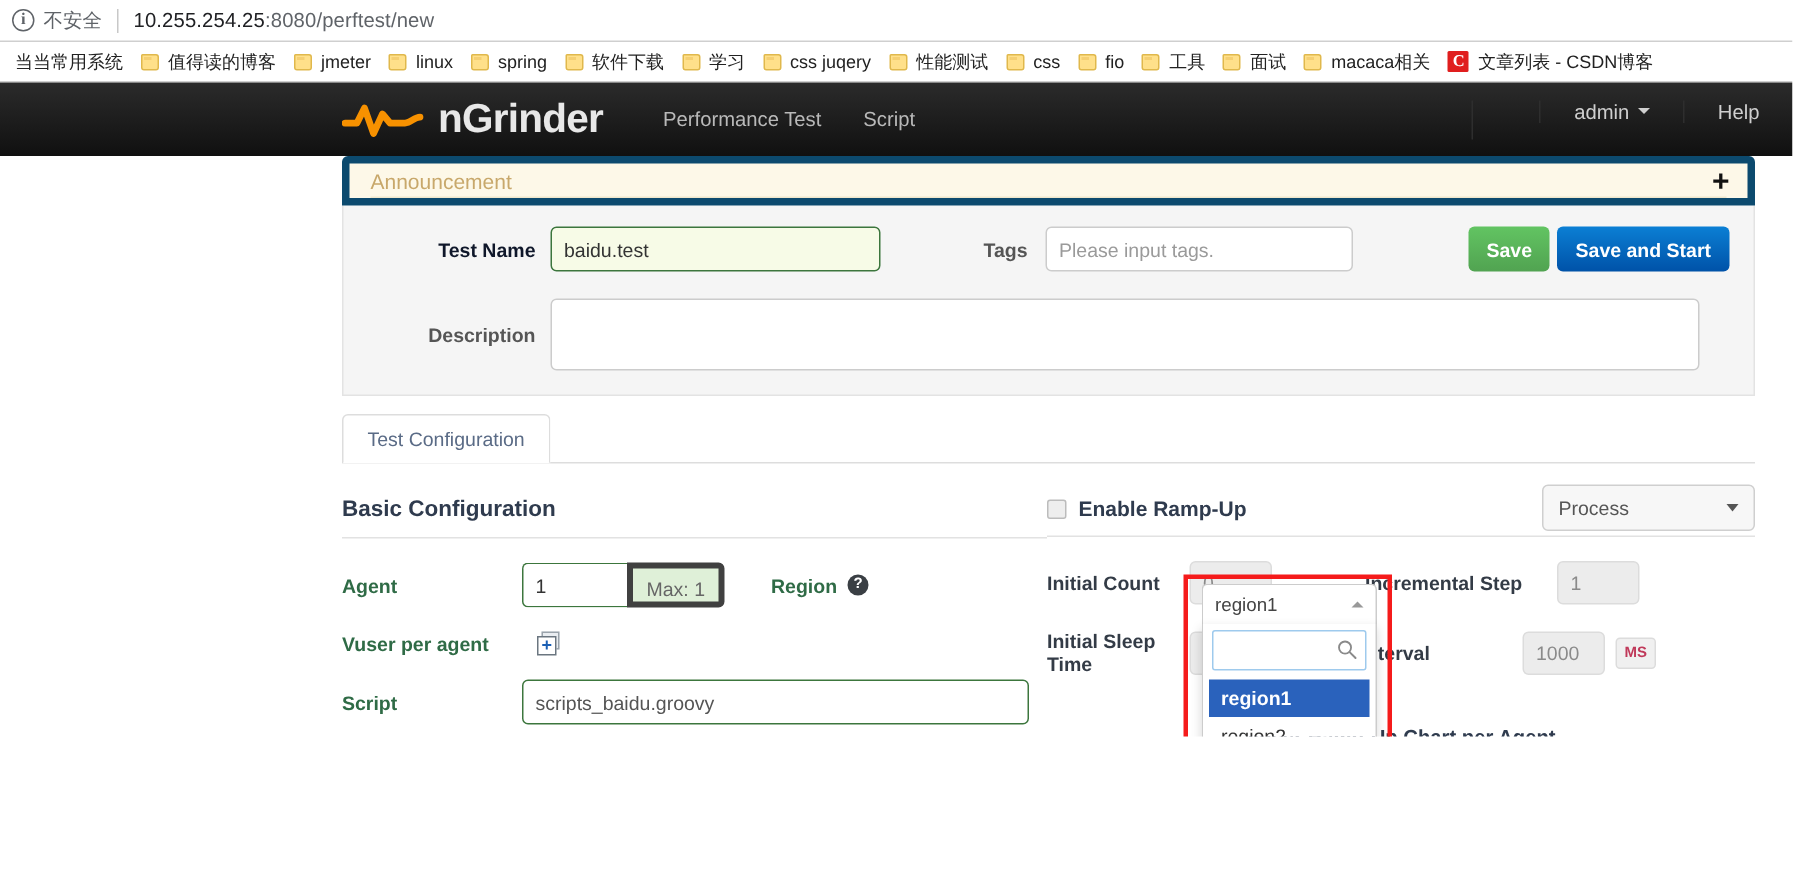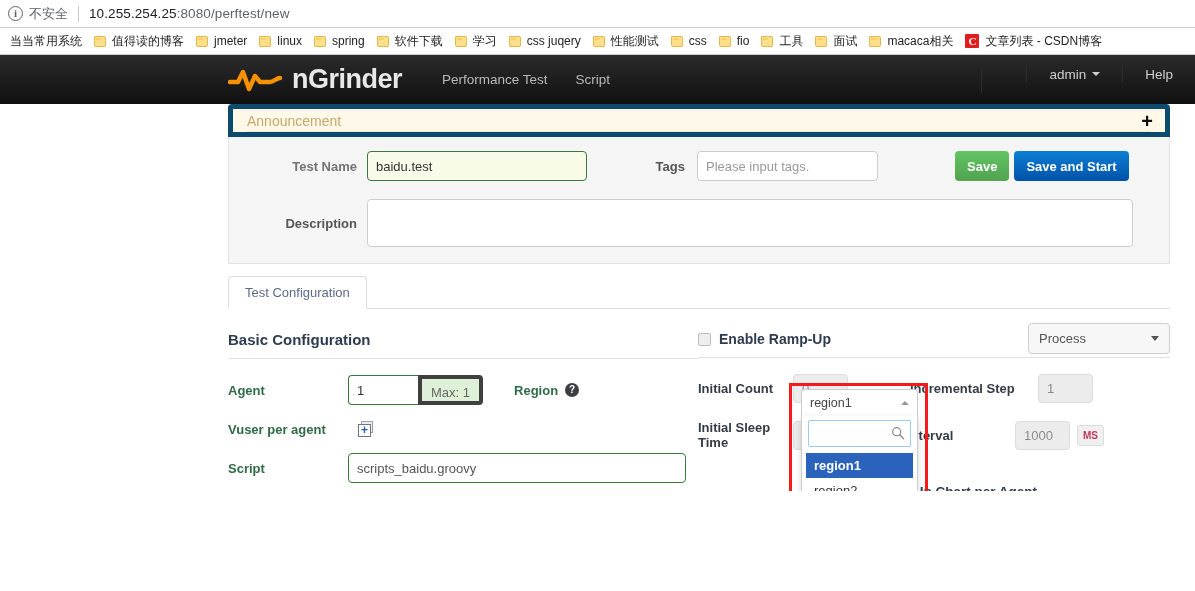--- a/index.html
+++ b/index.html
@@ -196,21 +196,21 @@
   .form-panel {
     background: #f5f5f5;
     border: 1px solid #e3e3e3;
     border-top: none;
     padding: 14px 0 16px 0;
   }
   .form-row { display: flex; align-items: center; margin-bottom: 12px; }
   .form-row:last-child { margin-bottom: 0; }
 
   .lbl {
-    color: #737373;
+    color: #0f172a;
     font-weight: bold;
     font-size: 13px;
     text-align: right;
     flex: 0 0 auto;
   }
   .lbl-grey { color: #555; }
 
   .inp {
     border: 1px solid #3c763d;
     background: #f7fbe7;
@@ -617,21 +617,21 @@
       <span class="announcement-title">Announcement</span>
       <span class="announce-plus">+</span>
       <span class="announce-rule"></span>
     </div>
 
     <div class="form-panel">
       <div class="form-row">
         <div class="lbl" style="width:128px; margin-right:10px;">Test Name</div>
         <input class="inp" style="width: 220px;" value="baidu.test">
         <div class="lbl lbl-grey" style="width:72px; margin-left:26px; margin-right:12px;">Tags</div>
-        <input class="inp-plain" style="width: 181px;" placeholder="Please input tags.">
+        <input class="inp-plain" style="width: 205px;" placeholder="Please input tags.">
         <button class="btn btn-green" style="margin-left:77px;">Save</button>
         <button class="btn btn-blue" style="margin-left:5px;">Save and Start</button>
       </div>
 
       <div class="form-row" style="margin-top:18px;">
         <div class="lbl lbl-grey" style="width:128px; margin-right:10px;">Description</div>
         <textarea class="textarea-plain" style=""></textarea>
       </div>
     </div>
 

